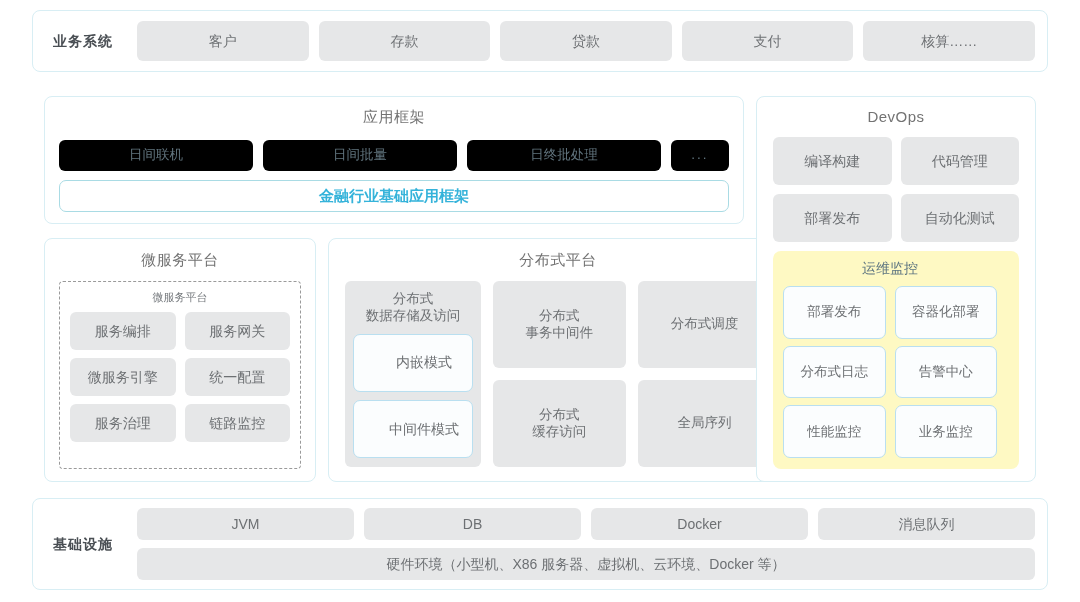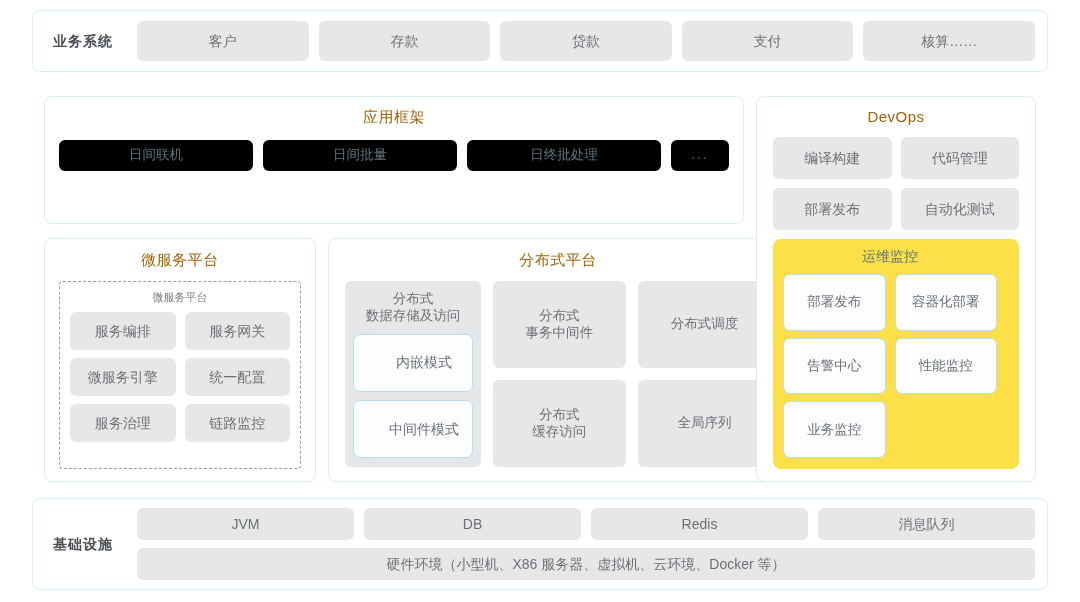--- a/index.html
+++ b/index.html
@@ -13,21 +13,21 @@
 
   
   .panel {
     position: absolute;
     background: #ffffff;
     border: 1px solid #d8eef4;
     border-radius: 8px;
   }
   .panel-title {
     text-align: center;
-    color: #a16207;
+    color: #737373;
     font-size: 15px;
     letter-spacing: .5px;
   }
   .side-label {
     color: #4a4f54;
     font-size: 14px;
     font-weight: bold;
     letter-spacing: 1px;
     white-space: nowrap;
     font-family: Liberation Mono, monospace;
@@ -116,24 +116,24 @@
 
   
   #devops { left: 756px; top: 96px; width: 280px; height: 386px; }
   #devops .panel-title { margin-top: 11px; font-size: 15px; }
   #devops-body {
     position: absolute; left: 16px; right: 16px; top: 40px; bottom: 12px;
     display: flex; flex-direction: column; gap: 9px;
   }
   #devops-dev { height: 38px; font-size: 14px; }
   #devops-grid { display: grid; grid-template-columns: 1fr 1fr; gap: 9px; }
-  #devops-grid .chip { height: 42px; font-size: 14px; }
+  #devops-grid .chip { height: 48px; font-size: 14px; }
   #ops-monitor {
     flex: 1;
-    background: #fde047; border-radius: 8px;
+    background: #fef9c3; border-radius: 8px;
     padding: 7px 22px 11px 10px;
     display: flex; flex-direction: column;
   }
   #ops-monitor .ops-title {
     text-align: center; color: #5c7480; font-size: 14px; margin: 2px 0 8px 0;
   }
   #ops-grid {
     flex: 1; display: grid; grid-template-columns: 1fr 1fr; gap: 7px 9px;
   }
   #ops-grid .chip { font-size: 13.5px; }
@@ -166,20 +166,21 @@
   </div>
 
   <div class="panel" id="app-framework">
     <div class="panel-title">应用框架</div>
     <div id="af-chips">
       <div class="chip chip-blue">日间联机</div>
       <div class="chip chip-blue">日间批量</div>
       <div class="chip chip-blue">日终批处理</div>
       <div class="chip chip-blue sm">...</div>
     </div>
+    <div class="chip chip-outline-teal" id="af-base">金融行业基础应用框架</div>
   </div>
 
   <div class="panel" id="micro-platform">
     <div class="panel-title">微服务平台</div>
     <div id="micro-dashed">
       <div class="sub-title">微服务平台</div>
       <div id="micro-grid">
         <div class="chip chip-grey">服务编排</div>
         <div class="chip chip-grey">服务网关</div>
         <div class="chip chip-grey">微服务引擎</div>
@@ -221,34 +222,35 @@
         <div class="chip chip-grey">编译构建</div>
         <div class="chip chip-grey">代码管理</div>
         <div class="chip chip-grey">部署发布</div>
         <div class="chip chip-grey">自动化测试</div>
       </div>
       <div id="ops-monitor">
         <div class="ops-title">运维监控</div>
         <div id="ops-grid">
           <div class="chip chip-white-b">部署发布</div>
           <div class="chip chip-white-b">容器化部署</div>
+          <div class="chip chip-white-b">分布式日志</div>
           <div class="chip chip-white-b">告警中心</div>
           <div class="chip chip-white-b">性能监控</div>
           <div class="chip chip-white-b">业务监控</div>
         </div>
       </div>
     </div>
   </div>
 
   <div class="panel" id="infra">
     <div class="side-label">基础设施</div>
     <div id="infra-body">
       <div id="infra-row">
         <div class="chip chip-grey">JVM</div>
         <div class="chip chip-grey">DB</div>
-        <div class="chip chip-grey">Redis</div>
+        <div class="chip chip-grey">Docker</div>
         <div class="chip chip-grey">消息队列</div>
       </div>
       <div class="chip chip-grey" id="infra-hw">硬件环境（小型机、X86 服务器、虚拟机、云环境、Docker 等）</div>
     </div>
   </div>
 
 </div>
 
 </body></html>

